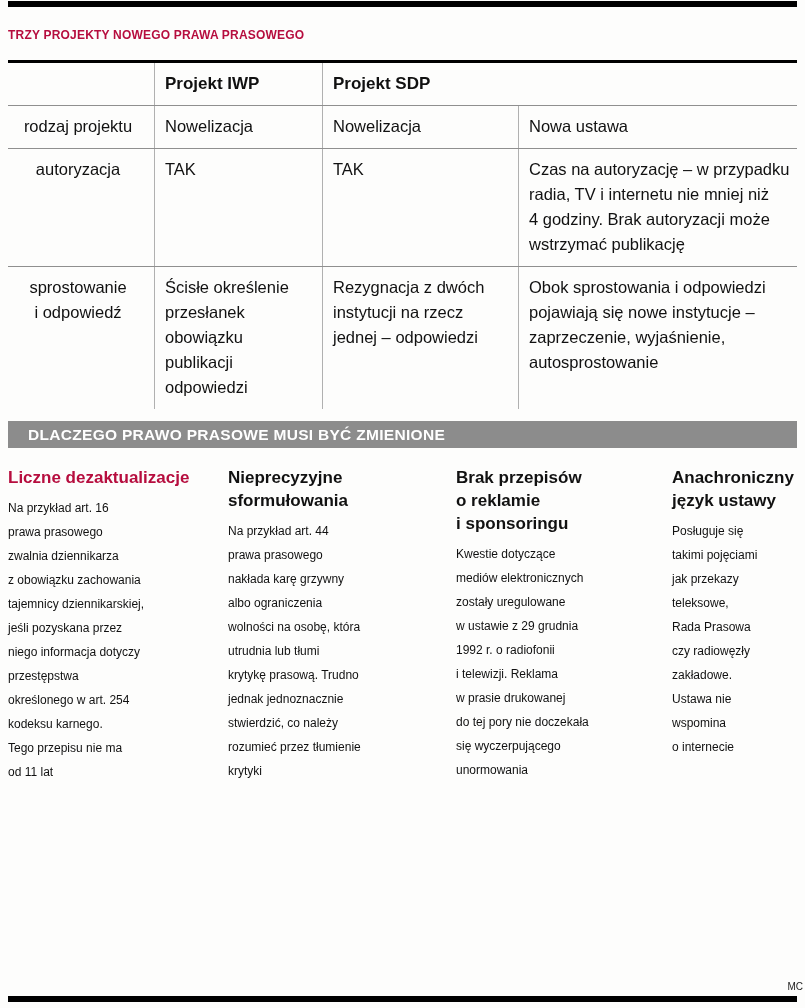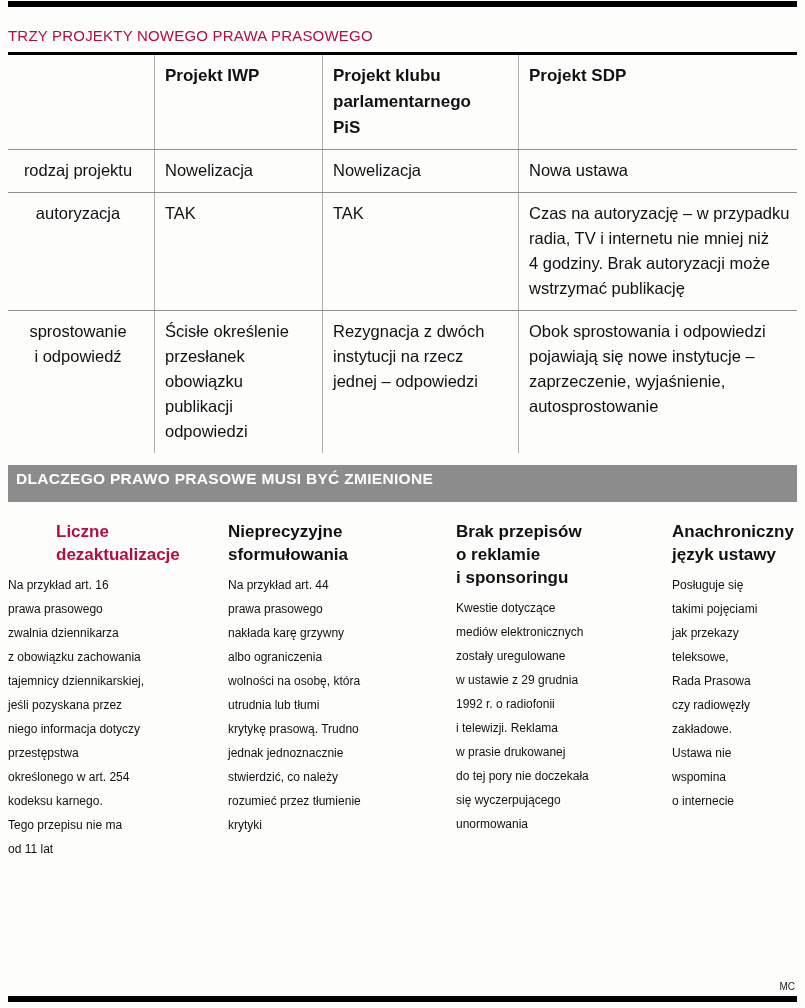--- a/index.html
+++ b/index.html
@@ -15,23 +15,23 @@
   .page{
     position:relative;
     width:805px;height:1008px;
     padding:0 8px;
     overflow:hidden;
     background:#fdfdfc;
   }
   .bar{background:#000;}
   .top-bar{margin-top:1px;height:6px;}
   .page-title{
-    margin:18px 0 6px 0;
-    font-size:15px;line-height:21px;
-    font-weight:normal;
+    margin:18px 0 14px 0;
+    font-size:12px;line-height:21px;
+    font-weight:bold;
     color:var(--accent-red);
     letter-spacing:.2px;
   }
   .title-rule{height:3px;}
 
   
   .ctable{width:100%;}
   .trow{
     display:grid;
     grid-template-columns:146px 168px 196px 1fr;
@@ -48,49 +48,49 @@
   .trow.bordered{border-bottom:1px solid var(--rule-h);}
   .thead > div{
     padding-bottom:8px;
     font-weight:bold;font-size:17px;line-height:26px;
   }
   .row-label{font-size:16.5px;text-align:center;}
 
   
   .banner{
     margin-top:12px;
-    height:37px;line-height:27px;
+    height:27px;line-height:27px;
     background:var(--banner-gray);
     color:#ffffff;
     font-weight:bold;font-size:15.5px;
     letter-spacing:.3px;
-    padding-left:8px;
+    padding-left:20px;
   }
 
   
   .reasons{
     margin-top:18px;
     display:grid;
     grid-template-columns:204px 212px 200px 1fr;
     column-gap:16px;
   }
   .reason h2{
     font-size:17px;line-height:23px;
     font-weight:bold;
     white-space:pre-line;
     margin-bottom:7px;
   }
-  .reason h2.red{color:var(--accent-red);margin-left:48px;}
+  .reason h2.red{color:var(--accent-red);}
   .reason p{
     font-size:12px;line-height:24px;
     white-space:pre-line;
   }
 
   .credit{
-    position:absolute;right:10px;bottom:16px;
+    position:absolute;right:2px;bottom:16px;
     font-size:10px;color:#222;
   }
   .bottom-bar{
     position:absolute;left:8px;right:8px;bottom:6px;
     height:6px;background:#000;
   }
 </style>
 </head>
 <body>
 
@@ -100,23 +100,20 @@
 
   <h1 class="page-title">TRZY PROJEKTY NOWEGO PRAWA PRASOWEGO</h1>
 
   <div class="bar title-rule"></div>
 
   <div class="ctable">
 
     <div class="trow thead bordered">
       <div></div>
       <div>Projekt IWP</div>
-      <div>Projekt klubu
-parlamentarnego
-PiS</div>
       <div>Projekt SDP</div>
     </div>
 
     <div class="trow bordered">
       <div class="row-label">rodzaj projektu</div>
       <div>Nowelizacja</div>
       <div>Nowelizacja</div>
       <div>Nowa ustawa</div>
     </div>
 

